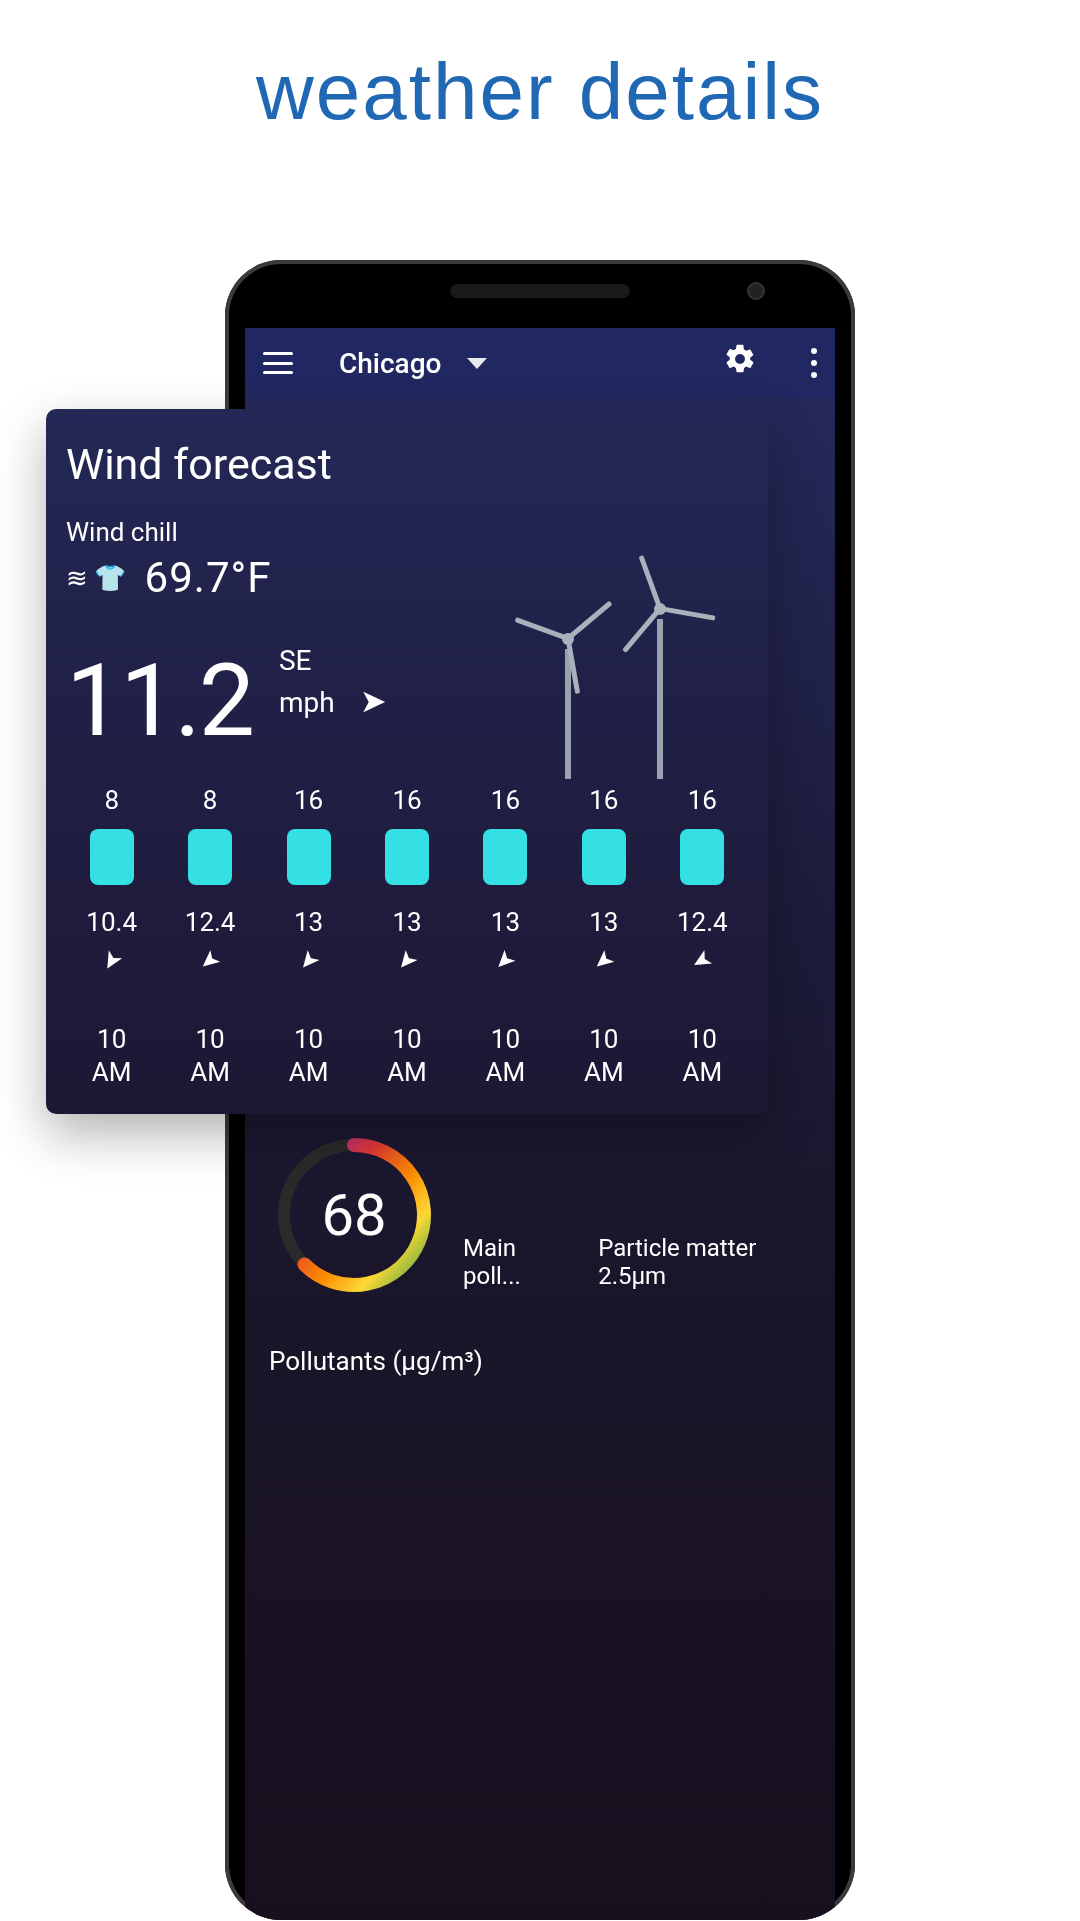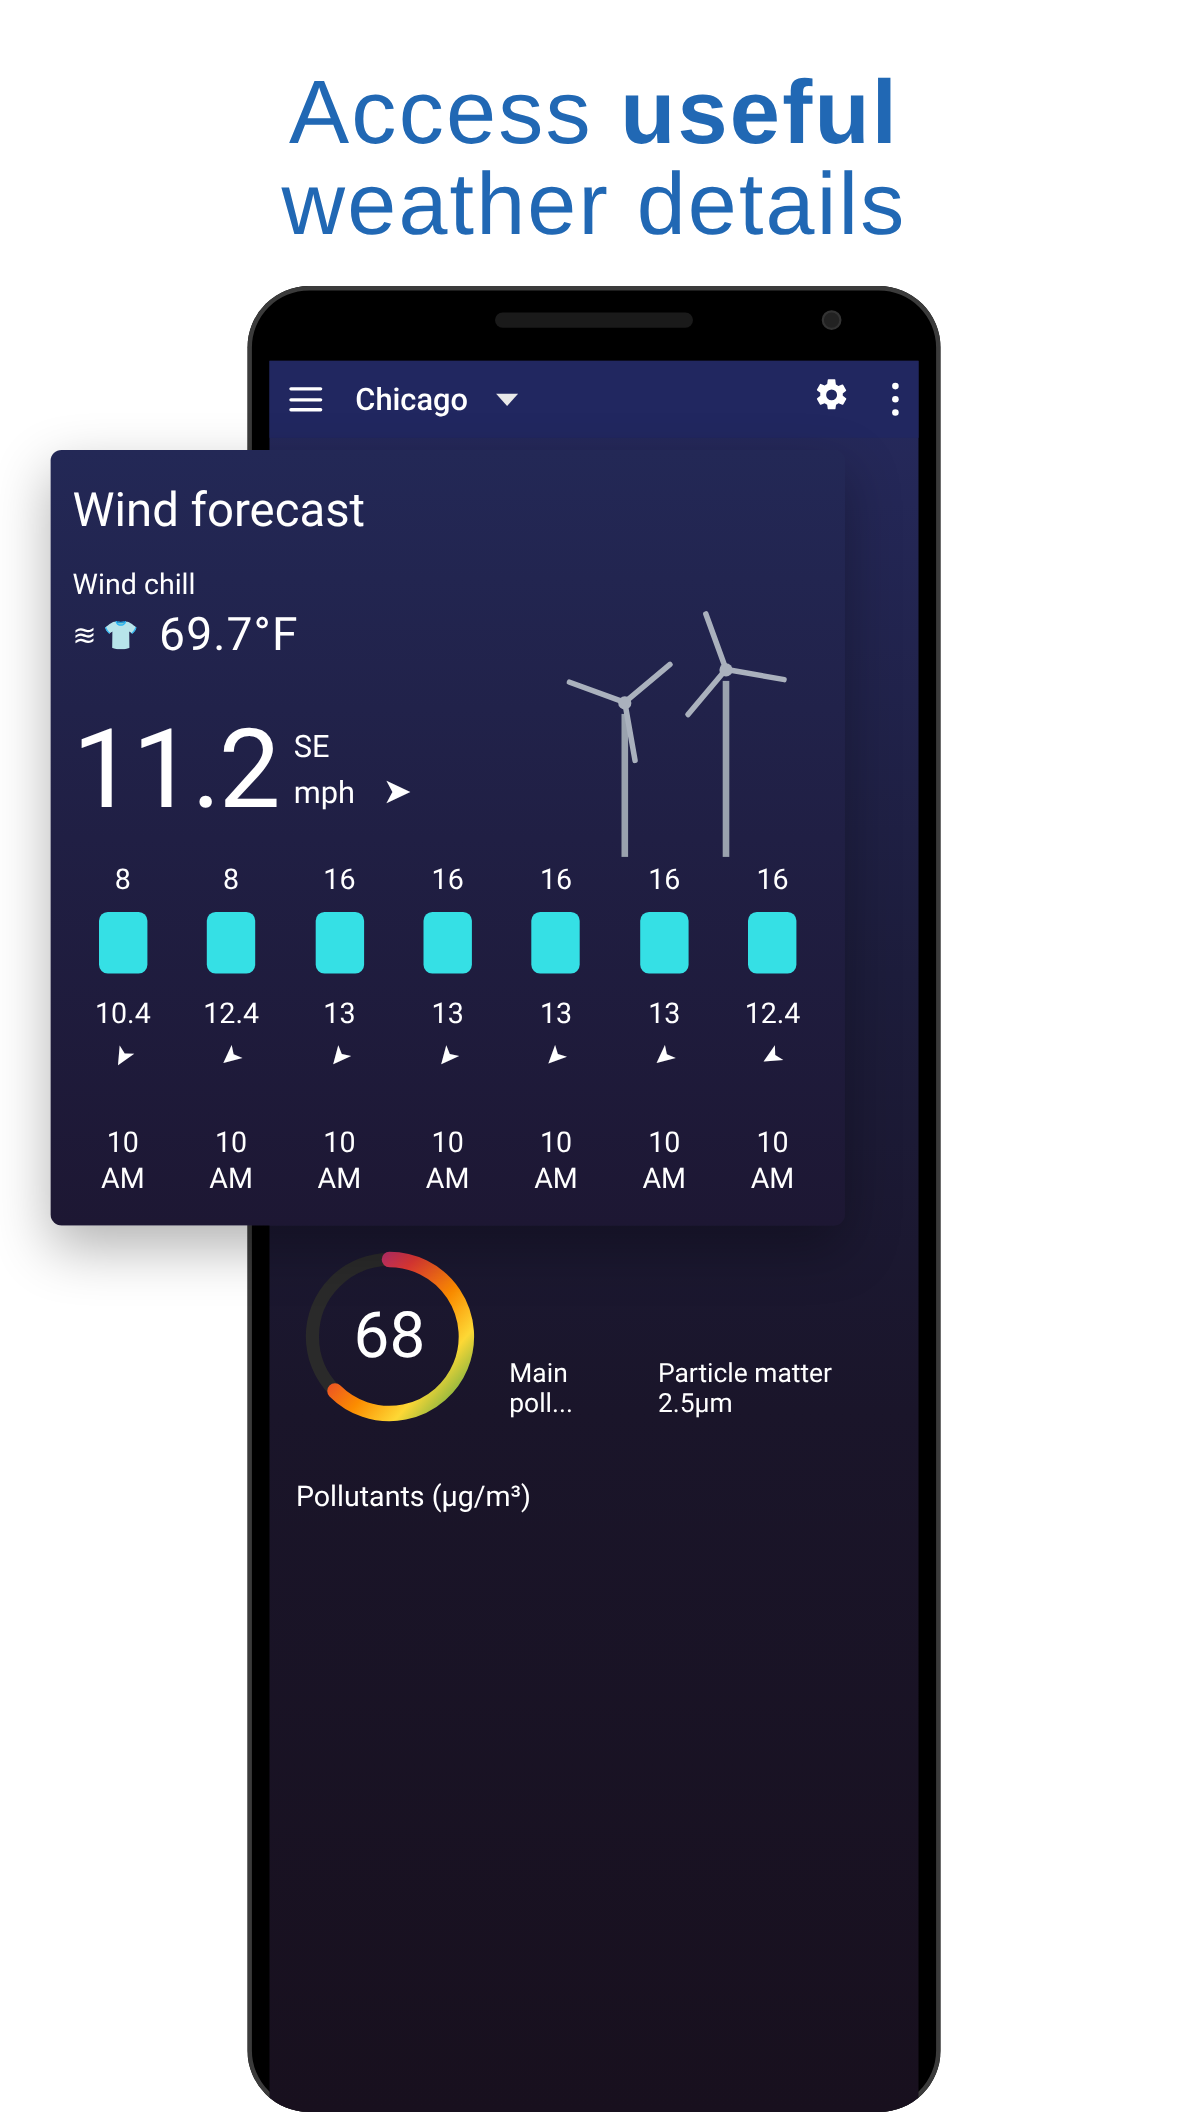--- a/index.html
+++ b/index.html
@@ -9,40 +9,40 @@
   .promo-title .line1 .bold { font-weight: 700; }
   .promo-title .line2 { font-size: 80px; font-weight: 300; font-family: "Arial Narrow", Arial, sans-serif; letter-spacing: 2px; margin-top: -10px; }
 
   .phone-wrap { position: absolute; top: 260px; left: 50%; transform: translateX(-50%); width: 630px; }
   .phone-frame { width: 630px; height: 1660px; border-radius: 56px; background: #000; box-shadow: 0 0 0 4px #3b3b3b inset; position: relative; overflow: hidden; }
   .phone-notch { position: absolute; top: 24px; left: 50%; transform: translateX(-50%); width: 180px; height: 14px; border-radius: 8px; background: #1a1a1a; }
   .phone-cam { position: absolute; top: 22px; right: 90px; width: 18px; height: 18px; border-radius: 50%; background: #222; border: 2px solid #333; }
 
   .screen { position: absolute; top: 68px; left: 20px; right: 20px; bottom: 0; background: linear-gradient(180deg, #262a5e 0%, #1d1d3c 35%, #1a152a 60%, #18101e 100%); }
 
-  .app-bar { display: flex; align-items: center; height: 70px; padding: 0 18px; background: #212760; }
+  .app-bar { display: flex; align-items: center; height: 70px; padding: 0 18px; background: #212760; gap: 16px; }
   .app-bar .hamburger { width: 30px; height: 22px; display: flex; flex-direction: column; justify-content: space-between; }
   .app-bar .hamburger span { display: block; height: 3px; background: #fff; border-radius: 2px; }
   .app-bar .loc { display: flex; align-items: center; gap: 26px; margin-left: 30px; font-size: 28px; font-weight: 500; }
   .app-bar .dropdown-tri { width: 0; height: 0; border-left: 10px solid transparent; border-right: 10px solid transparent; border-top: 11px solid #e9e9e9; }
   .app-bar .spacer { flex: 1; }
   .app-bar .gear { font-size: 34px; }
   .app-bar .dots { margin-left: 38px; display: flex; flex-direction: column; gap: 6px; align-items: center; }
   .app-bar .dots span { width: 6px; height: 6px; background: #fff; border-radius: 50%; }
 
   
   .card { position: absolute; top: 409px; left: 46px; width: 722px; border-radius: 10px; background: linear-gradient(180deg, #232856 0%, #201f44 50%, #1d1733 100%); box-shadow: 0 20px 50px rgba(0,0,0,.3); padding: 30px 20px 26px; }
   .card-title { font-size: 43px; font-weight: 400; margin-bottom: 28px; }
 
   .wc-label { font-size: 26px; font-weight: 400; margin-bottom: 6px; }
   .wc-row { display: flex; align-items: center; gap: 18px; }
   .wc-icon { font-size: 26px; display: inline-flex; gap: 2px; align-items: center; }
   .wc-temp { font-size: 42px; font-weight: 400; letter-spacing: 1px; }
 
-  .wind-main { display: flex; align-items: center; gap: 14px; margin-top: 40px; }
+  .wind-main { display: flex; gap: 26px; margin-top: 40px; }
   .wind-speed { font-size: 100px; font-weight: 400; letter-spacing: -2px; }
   .wind-dir { font-size: 28px; line-height: 1.35; }
   .wind-arrow { font-size: 32px; display: inline-block; margin-left: 18px; }
   .turbines { position: absolute; right: 18px; top: 170px; width: 200px; height: 200px; }
   .turbine { position: absolute; }
   .turbine .pole { width: 6px; background: #9aa2ae; position: absolute; bottom: 0; left: 50%; transform: translateX(-50%); }
   .turbine .hub { width: 12px; height: 12px; background: #aab1bd; border-radius: 50%; position: absolute; top: -6px; left: 50%; transform: translateX(-50%); }
   .turbine .blade { position: absolute; width: 56px; height: 5px; background: #aab1bd; top: -3px; left: 50%; transform-origin: 0 50%; border-radius: 2px; }
 
   .hourly { display: flex; justify-content: space-between; margin-top: 26px; }
@@ -60,23 +60,20 @@
   .gauge { position: relative; width: 170px; height: 170px; }
   .gauge .val { position: absolute; inset: 0; display: flex; align-items: center; justify-content: center; font-size: 58px; font-weight: 400; }
   .aq-label { font-size: 24px; }
   .aq-val { font-size: 24px; margin-left: 28px; }
   .poll-title { font-size: 26px; margin-top: 46px; }
 </style>
 </head>
 <body>
 
 <div class="promo-title">
-  <div class="line1">
-    <span>Access </span><span class="bold">useful</span>
-  </div>
   <div class="line2">weather details</div>
 </div>
 
 <div class="phone-wrap">
   <div class="phone-frame">
     <div class="phone-notch"></div>
     <div class="phone-cam"></div>
     <div class="screen">
 
       <div class="app-bar">

